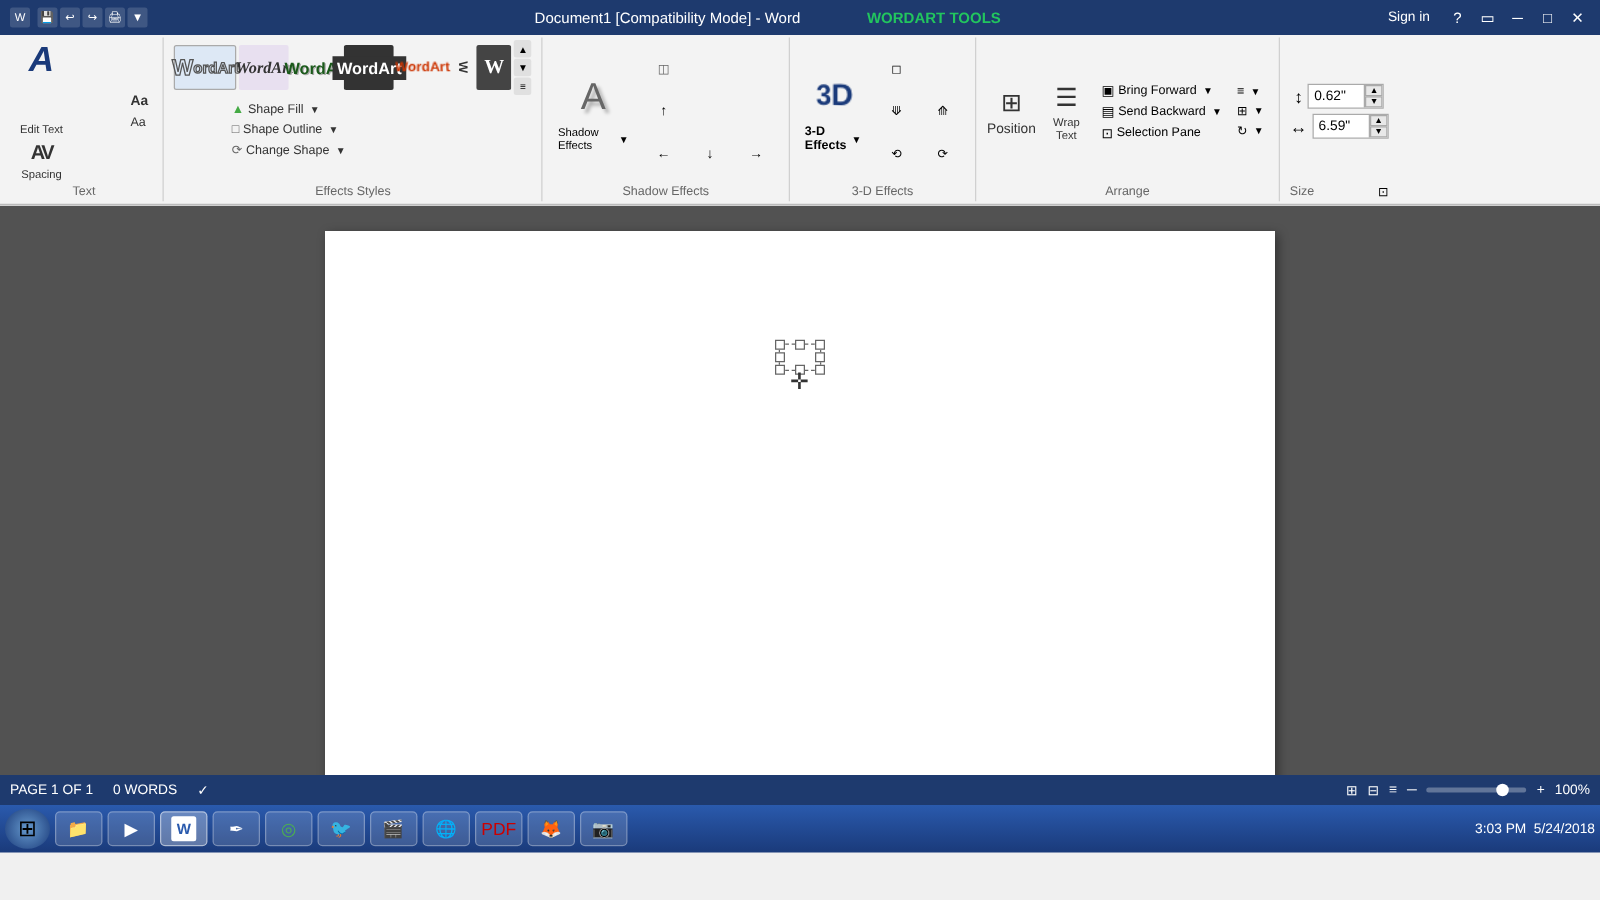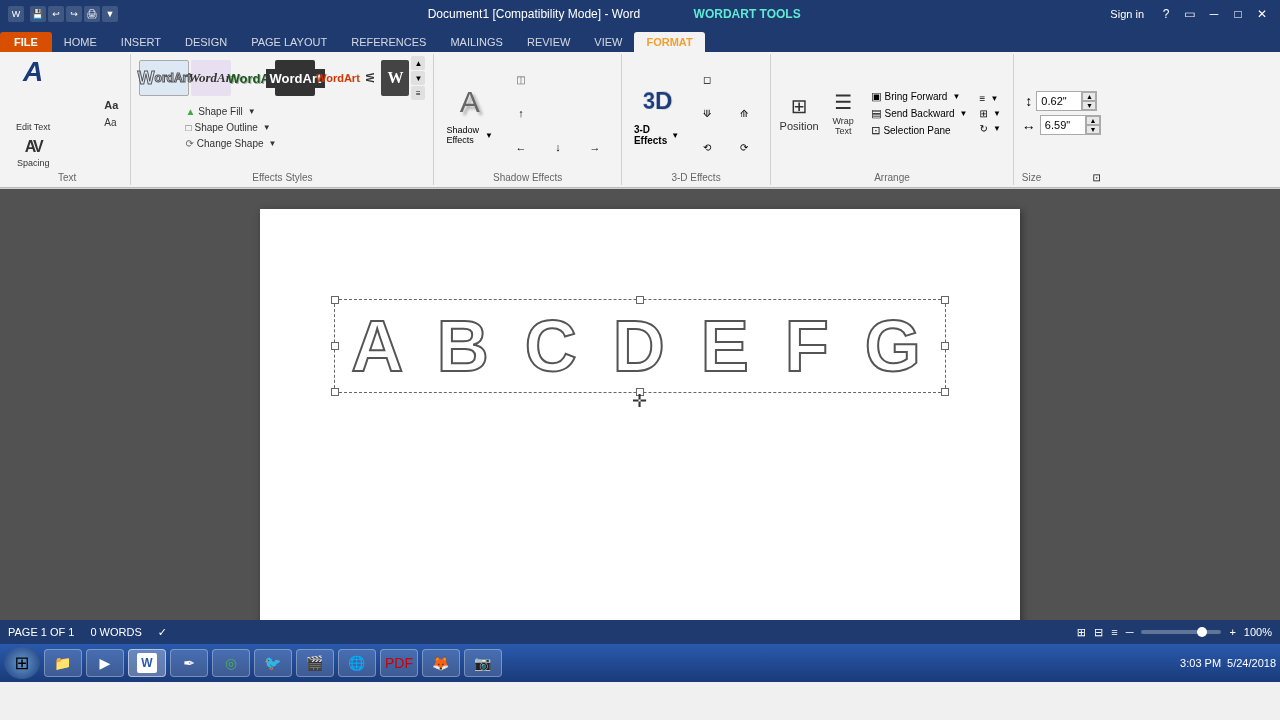--- a/index.html
+++ b/index.html
@@ -352,46 +352,34 @@
         <div class="title-icon">💾</div>
         <div class="title-icon">↩</div>
         <div class="title-icon">↪</div>
         <div class="title-icon">🖨</div>
         <div class="title-icon">▼</div>
       </div>
     </div>
     <div class="title-center">
       <span>Document1 [Compatibility Mode] - Word</span>
       &nbsp;&nbsp;&nbsp;&nbsp;&nbsp;&nbsp;&nbsp;&nbsp;&nbsp;&nbsp;&nbsp;&nbsp;&nbsp;&nbsp;
-      <span style="color:#5eead4; font-weight:bold;">WORDART TOOLS</span>
+      <span style="color:#22c55e; font-weight:bold;">WORDART TOOLS</span>
     </div>
     <div class="title-right">
       <span style="font-size:11px;margin-right:8px;">Sign in</span>
       <div class="win-btn">?</div>
       <div class="win-btn">▭</div>
       <div class="win-btn">─</div>
       <div class="win-btn">□</div>
       <div class="win-btn close">✕</div>
     </div>
   </div>
 
   <div id="ribbon">
 
-    <div id="tab-bar">
-      <div class="ribbon-tab file">FILE</div>
-      <div class="ribbon-tab">HOME</div>
-      <div class="ribbon-tab">INSERT</div>
-      <div class="ribbon-tab">DESIGN</div>
-      <div class="ribbon-tab">PAGE LAYOUT</div>
-      <div class="ribbon-tab">REFERENCES</div>
-      <div class="ribbon-tab">MAILINGS</div>
-      <div class="ribbon-tab">REVIEW</div>
-      <div class="ribbon-tab">VIEW</div>
-      <div class="ribbon-tab format-active">FORMAT</div>
-    </div>
 
     <div id="ribbon-content">
 
       <div class="ribbon-group">
         <div class="ribbon-group-content">
           <div style="display:flex;flex-direction:column;gap:2px;align-items:center;">
             <div class="ribbon-btn-large">
               <div style="font-size:28px;color:#1a3a7a;font-weight:bold;font-style:italic;line-height:1;">A</div>
               <div style="font-size:9px;text-align:center;margin-top:34px;">Edit Text</div>
             </div>
@@ -465,21 +453,21 @@
             </div>
           </div>
         </div>
         <div class="ribbon-group-label">Effects Styles</div>
       </div>
 
       <div class="ribbon-group">
         <div class="ribbon-group-content">
           <div class="shadow-effects-btn">
             <div style="width:42px;height:42px;display:flex;align-items:center;justify-content:center;font-size:30px;color:#666;text-shadow:3px 3px 3px rgba(0,0,0,0.3);">A</div>
-            <div style="display:flex;align-items:center;gap:4px;">
+            <div style="display:flex;align-items:center;gap:14px;">
               <span style="font-size:9px;">Shadow<br>Effects</span>
               <span class="dd-arrow">▼</span>
             </div>
           </div>
           <div style="display:flex;flex-direction:column;gap:2px;margin-left:4px;">
             <div class="btn-3d" style="font-size:10px;color:#666;">◫</div>
             <div class="btn-3d">↑</div>
             <div style="display:flex;gap:1px;">
               <div class="btn-3d">←</div>
               <div class="btn-3d">↓</div>
@@ -605,21 +593,20 @@
 
           <div class="handle tl"></div>
           <div class="handle tm"></div>
           <div class="handle tr"></div>
           <div class="handle ml"></div>
           <div class="handle mr"></div>
           <div class="handle bl"></div>
           <div class="handle bm"></div>
           <div class="handle br"></div>
 
-          <span class="wordart-text">A B C D E F G</span>
 
           <div class="move-cursor">✛</div>
         </div>
       </div>
     </div>
   </div>
 
   <div id="status-bar">
     <span>PAGE 1 OF 1</span>
     <span>0 WORDS</span>

